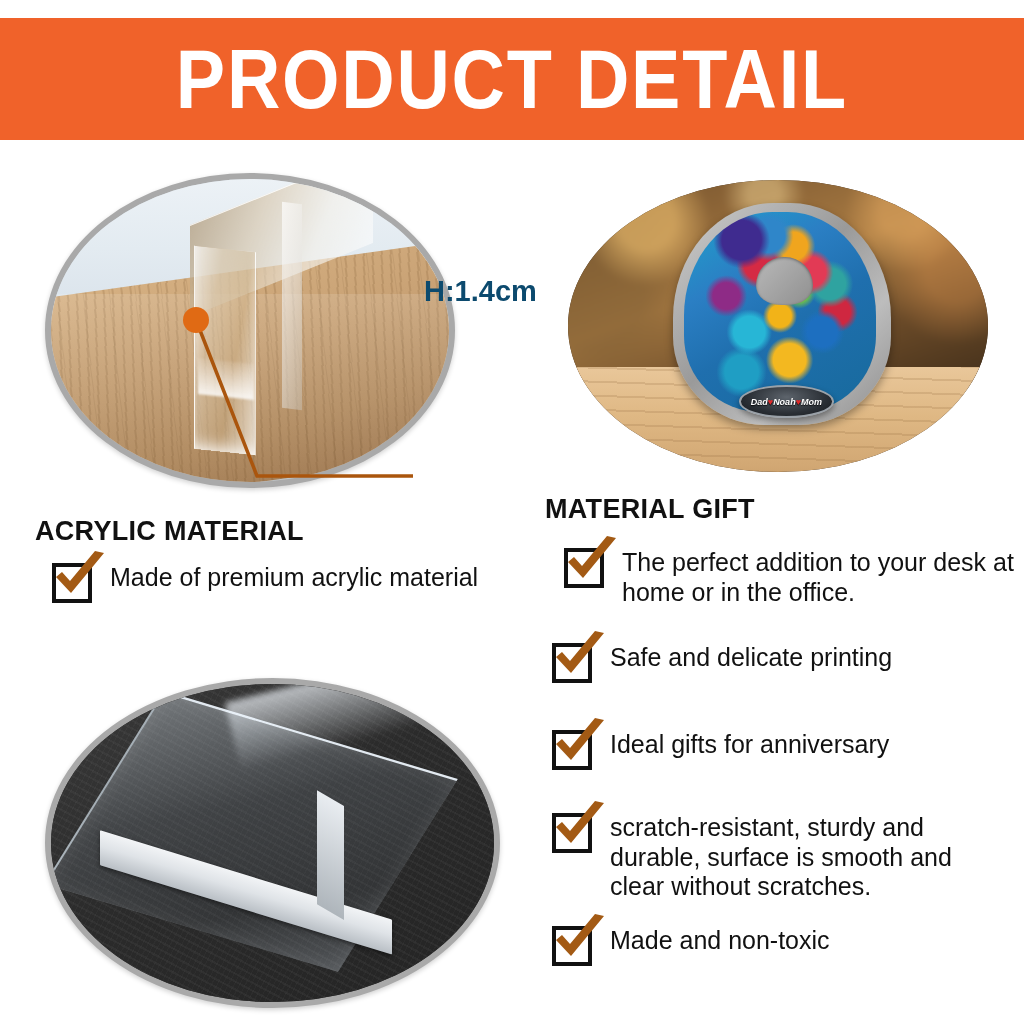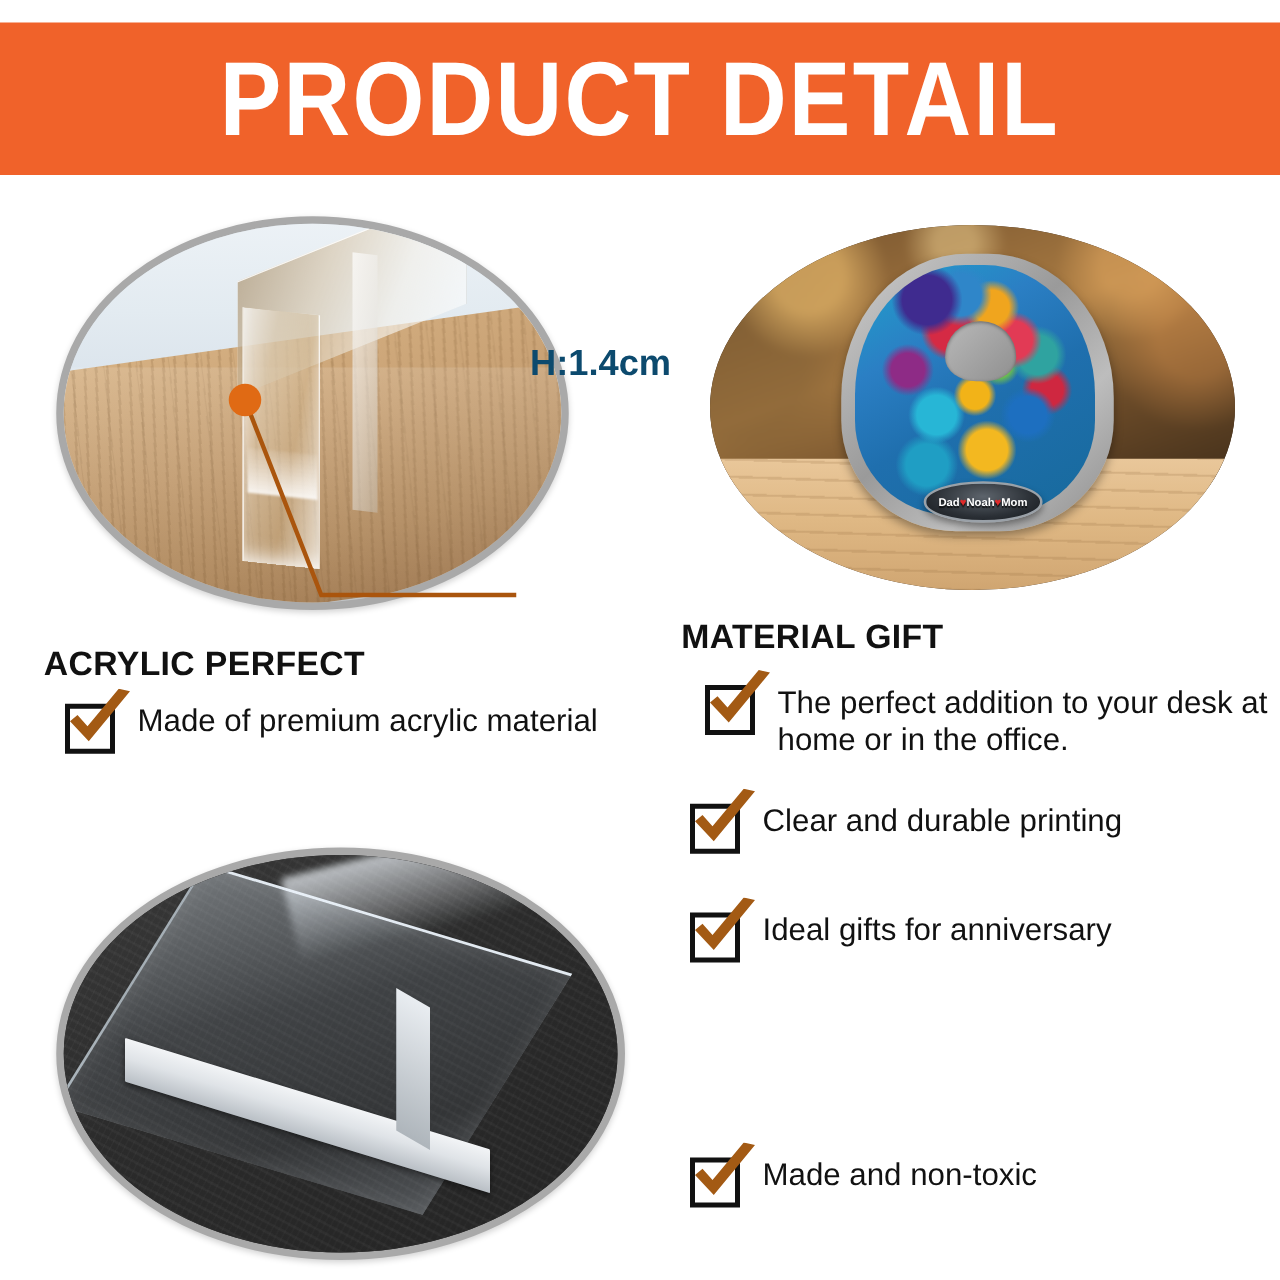--- a/index.html
+++ b/index.html
@@ -147,21 +147,21 @@
     background:linear-gradient(135deg,#b9b9b9,#8f8f8f);
     border-radius:50% 50% 45% 45% / 60% 60% 40% 40%;
     box-shadow:inset 0 1px 3px rgba(0,0,0,.4);
   }
   .p2-base{
     position:absolute;left:30%;top:82%;width:42%;height:13%;
     background:radial-gradient(ellipse at 50% 35%, #5d646c 0%, #2b3036 60%, #14171b 100%);
     border-radius:50%;
     border:2px solid #9aa1a8;
     box-shadow:0 3px 6px rgba(0,0,0,.4);
-    display:flex;align-items:center;justify-content:center;
+    display:flex;align-items:center;justify-content:center;font-style:italic;
   }
   .p2-base-text{
     color:#fff;font-size:9px;font-weight:bold;white-space:nowrap;
     font-family:"Liberation Sans", sans-serif;
     text-shadow:0 1px 1px rgba(0,0,0,.8);
   }
   .p2-base-text .hrt{color:#e02a2a;}
 
   
   #photo-acrylic-block{
@@ -283,21 +283,21 @@
   </div>
 
   <div id="dimension-callout">
     <svg width="380" height="210" viewBox="0 0 380 210">
       <polyline points="46,22 107,178 263,178" fill="none" stroke="#AA550D" stroke-width="3.5"></polyline>
       <circle cx="46" cy="22" r="13" fill="#E06A14"></circle>
     </svg>
     <div class="dim-label">H:1.4cm</div>
   </div>
 
-  <div class="section-heading" id="heading-acrylic-material">ACRYLIC PERFECT</div>
+  <div class="section-heading" id="heading-acrylic-material">ACRYLIC MATERIAL</div>
 
   <div class="feature-item" style="left:52px;top:545px;">
     <div class="checkbox">
       <svg class="tick" viewBox="0 0 58 52">
         <path d="M5 26 L20 42 L53 2 L44 0 L19 30 L11 21 Z" fill="#A35A14"></path>
       </svg>
     </div>
     <div class="feature-text w-left">Made of premium acrylic material</div>
   </div>
 
@@ -311,32 +311,40 @@
     </div>
     <div class="feature-text">The perfect addition to your desk at home or in the office.</div>
   </div>
 
   <div class="feature-item" style="left:552px;top:625px;">
     <div class="checkbox">
       <svg class="tick" viewBox="0 0 58 52">
         <path d="M5 26 L20 42 L53 2 L44 0 L19 30 L11 21 Z" fill="#A35A14"></path>
       </svg>
     </div>
-    <div class="feature-text">Clear and durable printing</div>
+    <div class="feature-text">Safe and delicate printing</div>
   </div>
 
   <div class="feature-item" style="left:552px;top:712px;">
     <div class="checkbox">
       <svg class="tick" viewBox="0 0 58 52">
         <path d="M5 26 L20 42 L53 2 L44 0 L19 30 L11 21 Z" fill="#A35A14"></path>
       </svg>
     </div>
     <div class="feature-text">Ideal gifts for anniversary</div>
   </div>
 
+  <div class="feature-item" style="left:552px;top:795px;">
+    <div class="checkbox">
+      <svg class="tick" viewBox="0 0 58 52">
+        <path d="M5 26 L20 42 L53 2 L44 0 L19 30 L11 21 Z" fill="#A35A14"></path>
+      </svg>
+    </div>
+    <div class="feature-text">scratch-resistant, sturdy and durable, surface is smooth and clear without scratches.</div>
+  </div>
 
   <div class="feature-item" style="left:552px;top:908px;">
     <div class="checkbox">
       <svg class="tick" viewBox="0 0 58 52">
         <path d="M5 26 L20 42 L53 2 L44 0 L19 30 L11 21 Z" fill="#A35A14"></path>
       </svg>
     </div>
     <div class="feature-text">Made and non-toxic</div>
   </div>
 

